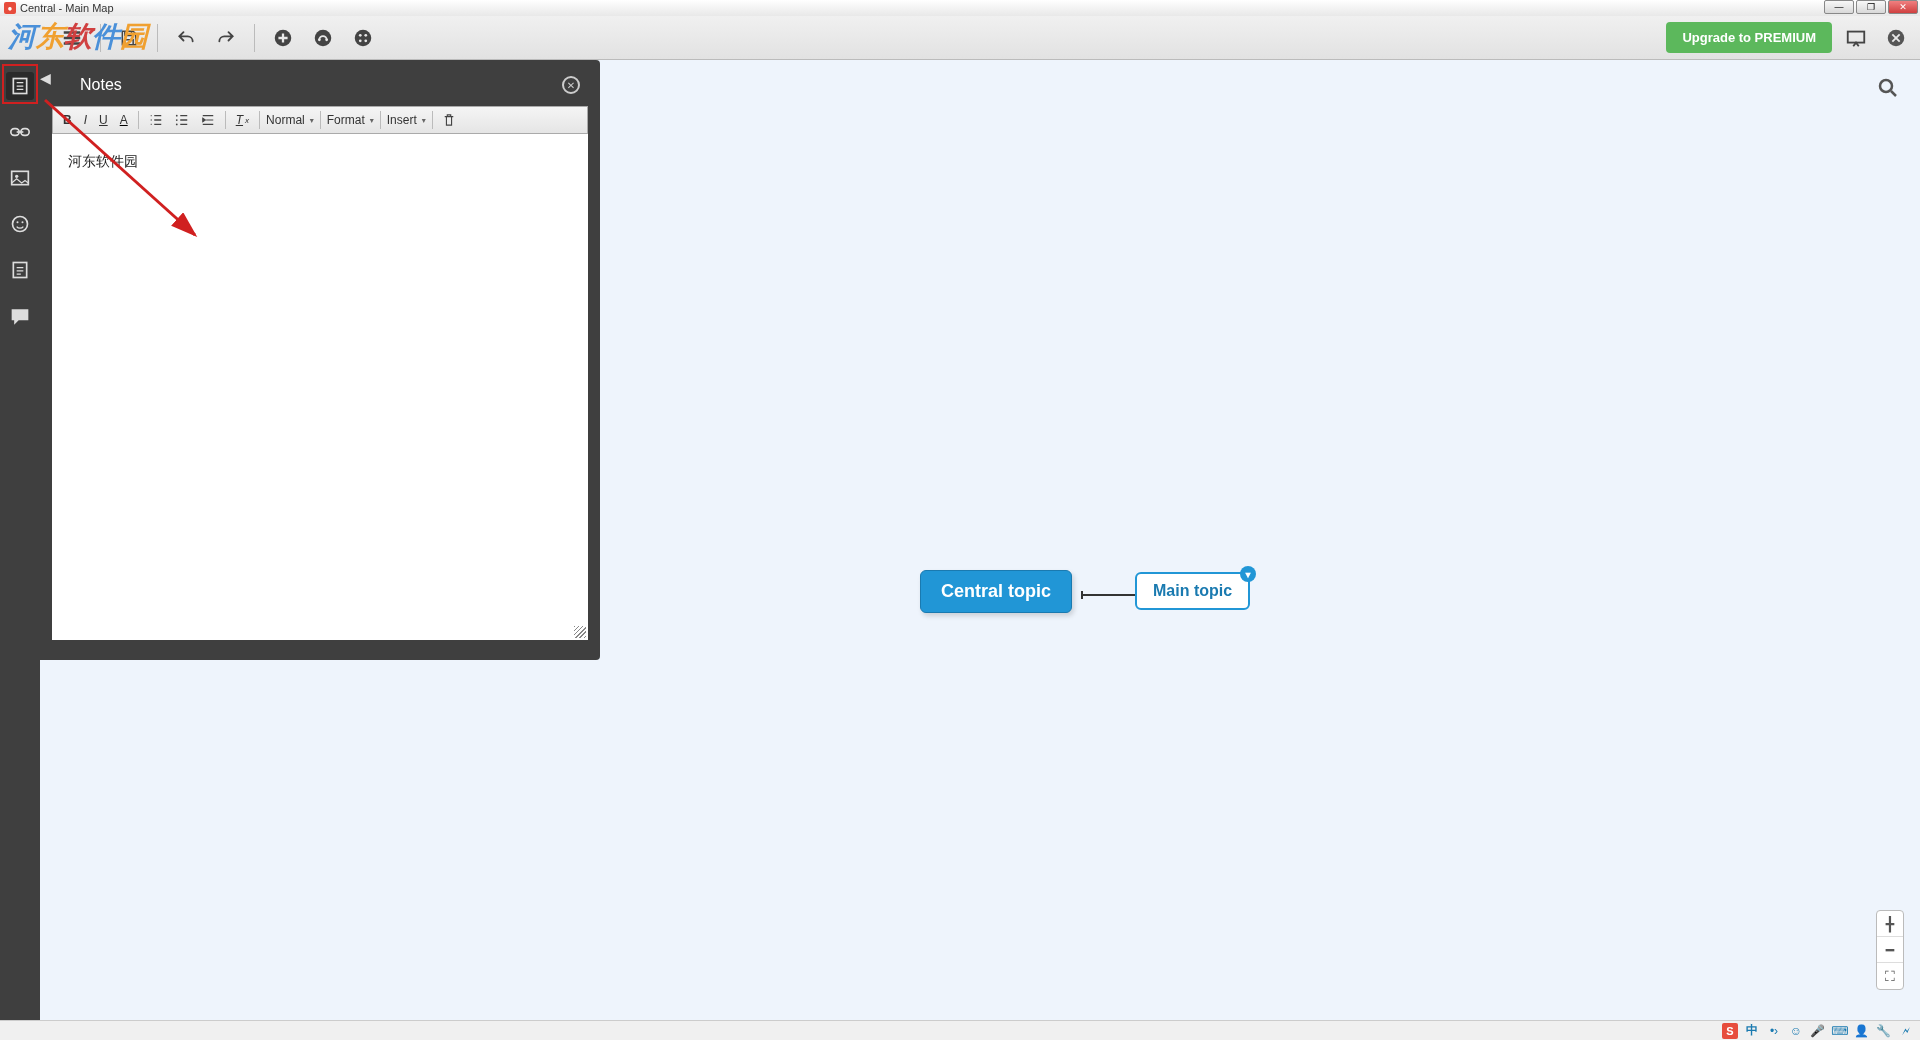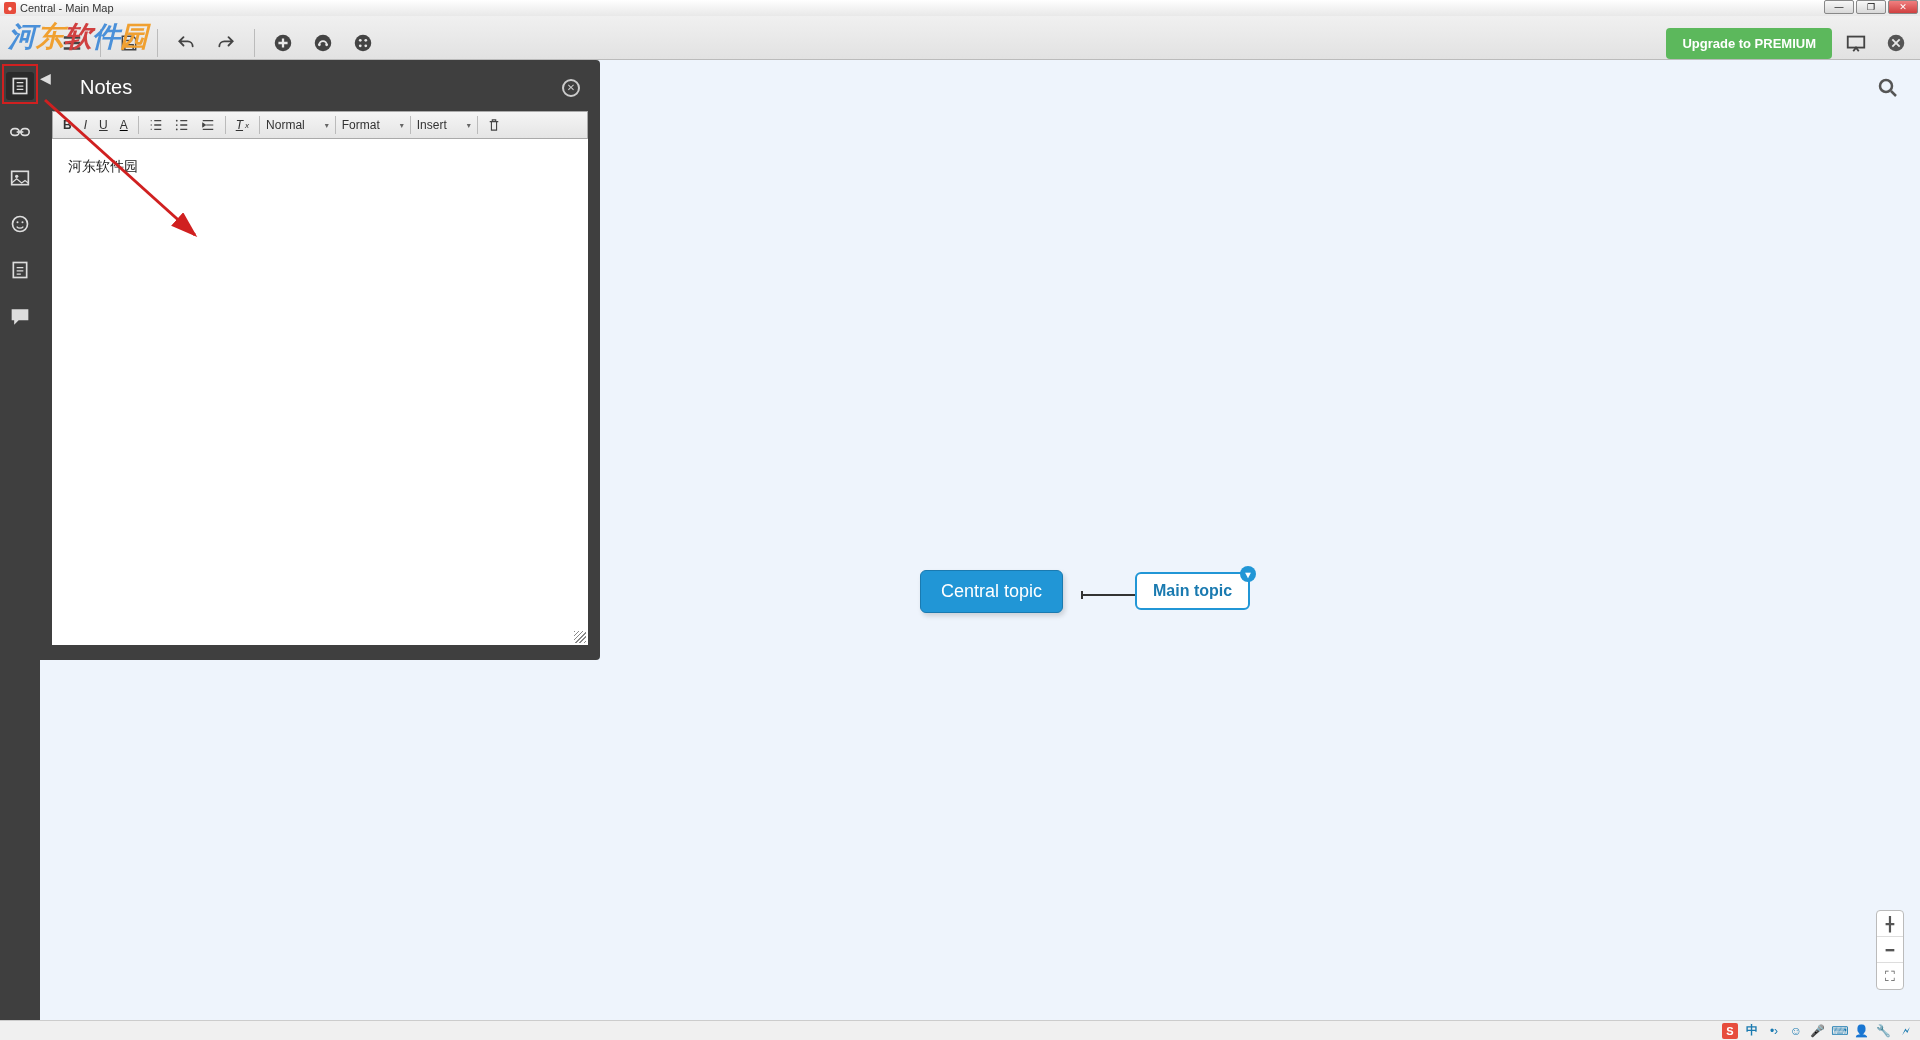--- a/index.html
+++ b/index.html
@@ -13,58 +13,58 @@
 .win-btn { width: 30px; height: 14px; border: 1px solid #888; background: linear-gradient(#f8f8f8, #d8d8d8); border-radius: 2px; display: flex; align-items: center; justify-content: center; font-size: 9px; cursor: pointer; }
 .win-btn.close { background: linear-gradient(#f08080, #d04040); color: #fff; }
 
 
 .watermark { position: absolute; top: 18px; left: 8px; z-index: 100; display: flex; align-items: center; pointer-events: none; }
 .watermark-text { font-size: 28px; font-weight: bold; font-style: italic; }
 .wm-c1 { color: #4a90d9; } .wm-c2 { color: #f0a030; } .wm-c3 { color: #d04040; }
 .watermark-sub { position: absolute; top: 48px; left: 60px; font-size: 12px; color: #5a9e3e; font-weight: bold; letter-spacing: 1px; }
 
 
-.main-toolbar { height: 44px; background: linear-gradient(#f0f0f0, #e2e2e2); border-bottom: 1px solid #bbb; display: flex; align-items: flex-end; padding: 0 8px; position: relative; }
+.main-toolbar { height: 44px; background: linear-gradient(#f0f0f0, #e2e2e2); border-bottom: 1px solid #bbb; display: flex; align-items: center; padding: 0 8px; position: relative; }
 .tb-left { display: flex; align-items: center; gap: 8px; }
 .tb-item { width: 32px; height: 32px; display: flex; align-items: center; justify-content: center; cursor: pointer; color: #444; border-radius: 3px; }
 .tb-sep { width: 1px; height: 28px; background: #bbb; margin: 0 4px; }
 .tb-right { position: absolute; right: 8px; display: flex; align-items: center; gap: 8px; }
 .upgrade-btn { background: #5cb85c; color: #fff; padding: 8px 16px; border-radius: 4px; font-size: 13px; font-weight: bold; cursor: pointer; border: none; }
 
 
 .left-sidebar { position: absolute; left: 0; top: 60px; width: 40px; bottom: 20px; background: #3f3f3f; display: flex; flex-direction: column; align-items: center; padding-top: 12px; gap: 18px; }
 .side-item { width: 28px; height: 28px; display: flex; align-items: center; justify-content: center; color: #ddd; cursor: pointer; border-radius: 3px; font-size: 18px; }
 .side-item.active { background: #2a2a2a; }
 .side-highlight { position: absolute; top: 4px; left: 2px; width: 36px; height: 40px; border: 2px solid #d02020; pointer-events: none; }
 
 
 .notes-panel { position: absolute; left: 40px; top: 60px; width: 560px; height: 600px; background: #3f3f3f; border-radius: 0 4px 4px 0; padding: 12px; }
 .notes-collapse { position: absolute; left: 40px; top: 70px; color: #ddd; font-size: 14px; cursor: pointer; z-index: 10; }
 .notes-header { display: flex; justify-content: space-between; align-items: center; color: #fff; padding: 4px 8px 12px 28px; }
-.notes-title { font-size: 20px; font-weight: normal; }
+.notes-title { font-size: 16px; font-weight: normal; }
 .notes-close { width: 18px; height: 18px; border: 2px solid #ccc; border-radius: 50%; display: flex; align-items: center; justify-content: center; color: #ccc; font-size: 10px; cursor: pointer; }
 .notes-toolbar { background: linear-gradient(#f5f5f5, #e5e5e5); border: 1px solid #aaa; height: 28px; display: flex; align-items: center; padding: 0 6px; gap: 4px; font-size: 12px; color: #333; }
 .nt-btn { padding: 2px 4px; cursor: pointer; display: flex; align-items: center; gap: 2px; }
 .nt-sep { width: 1px; height: 18px; background: #bbb; margin: 0 2px; }
-.nt-select { display: flex; align-items: center; gap: 20px; cursor: pointer; }
+.nt-select { display: flex; align-items: center; gap: 5px; cursor: pointer; }
 .nt-caret { font-size: 8px; color: #666; }
 .notes-body { background: #fff; height: calc(100% - 70px); padding: 16px; font-size: 14px; color: #222; overflow: auto; position: relative; }
 .notes-body p { margin-bottom: 20px; line-height: 1.6; }
 .resize-handle { position: absolute; right: 2px; bottom: 2px; width: 12px; height: 12px; background: repeating-linear-gradient(135deg, #888 0 1px, transparent 1px 3px); cursor: nwse-resize; }
 .cursor-line { display: inline-block; width: 1px; height: 16px; background: #000; vertical-align: middle; margin-left: 1px; }
 
 
 .red-arrow { position: absolute; pointer-events: none; z-index: 50; }
 
 
 .canvas { position: absolute; left: 40px; right: 0; top: 60px; bottom: 20px; background: #eef4fc; overflow: hidden; }
 .search-icon { position: absolute; right: 20px; top: 16px; color: #555; cursor: pointer; }
 
 
-.central-topic { position: absolute; left: 880px; top: 510px; background: #2196d6; color: #fff; font-weight: normal; font-size: 18px; padding: 10px 20px; border-radius: 6px; border: 1px solid #1a7ab0; box-shadow: 2px 3px 5px rgba(0,0,0,0.15); cursor: pointer; }
+.central-topic { position: absolute; left: 880px; top: 510px; background: #2196d6; color: #fff; font-weight: bold; font-size: 18px; padding: 10px 20px; border-radius: 6px; border: 1px solid #1a7ab0; box-shadow: 2px 3px 5px rgba(0,0,0,0.15); cursor: pointer; }
 .main-topic { position: absolute; left: 1095px; top: 512px; background: #fff; color: #1a7ab0; font-weight: bold; font-size: 16px; padding: 8px 16px; border: 2px solid #2196d6; border-radius: 6px; cursor: pointer; }
 .topic-badge { position: absolute; right: -8px; top: -8px; width: 16px; height: 16px; background: #2196d6; border-radius: 50%; display: flex; align-items: center; justify-content: center; color: #fff; font-size: 10px; }
 .connector { position: absolute; left: 1043px; top: 534px; width: 52px; height: 2px; background: #333; }
 .connector::before { content: ''; position: absolute; left: -2px; top: -3px; width: 2px; height: 8px; background: #333; }
 
 
 .zoom-ctrl { position: absolute; right: 16px; bottom: 30px; display: flex; flex-direction: column; background: #fff; border: 1px solid #bbb; border-radius: 4px; }
 .zoom-btn { width: 26px; height: 26px; display: flex; align-items: center; justify-content: center; cursor: pointer; color: #555; border-bottom: 1px solid #ddd; font-size: 14px; }
 .zoom-btn:last-child { border-bottom: none; }
 

